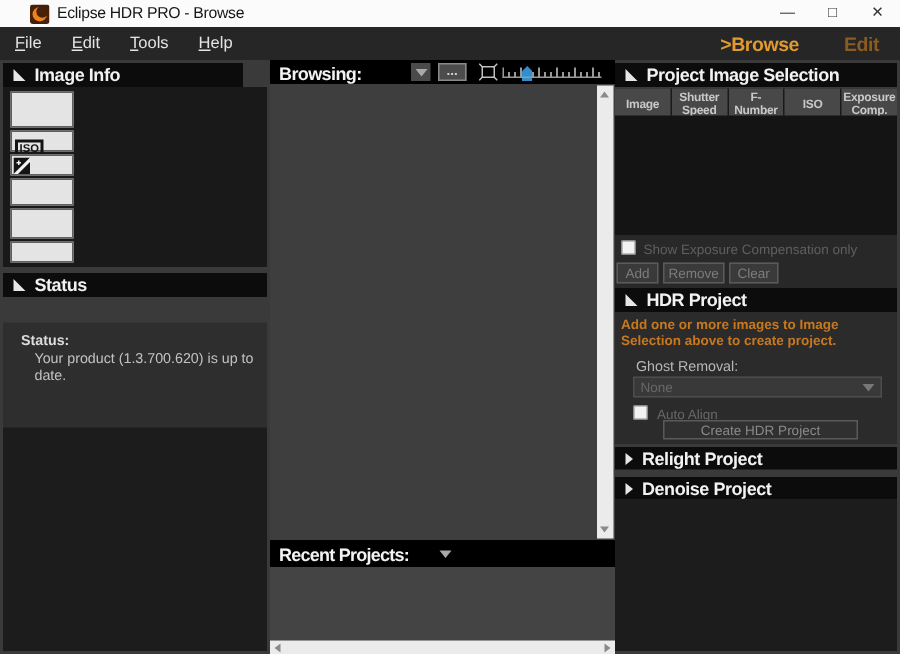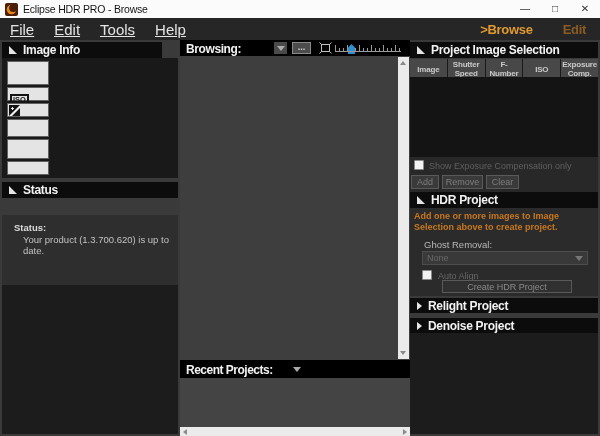--- a/index.html
+++ b/index.html
@@ -3,31 +3,31 @@
 <meta charset="utf-8">
 <style>
   * { margin:0; padding:0; box-sizing:border-box; }
   html,body { width:600px; height:436px; }
   body { font-family:"Liberation Sans", sans-serif; background:#333; overflow:hidden; }
 
   .window { position:relative; width:600px; height:436px; background:#333; outline:1px solid #2a2a2a; }
 
   
   .titlebar { position:absolute; left:0; top:0; width:600px; height:18px; background:#fbfbfb;
-              display:flex; align-items:center; padding-left:5px; }
+              display:flex; align-items:center; padding-left:20px; }
   .app-icon { width:13px; height:13px; margin-right:5px; flex:0 0 auto; }
   .title-text { font-size:10.5px; color:#151515; letter-spacing:-0.2px; }
   .win-controls { margin-left:auto; display:flex; height:100%; }
   .win-btn { width:30px; height:18px; display:flex; align-items:center; justify-content:center;
              color:#333; font-size:10px; line-height:1; }
 
   
   .menubar { position:absolute; left:0; top:18px; width:600px; height:22px; background:#262626;
              display:flex; align-items:center; }
-  .mi { display:inline-block; color:#e4e4e4; font-size:15px; padding:3px 10px;text-decoration:underline; }
+  .mi { display:inline-block; color:#e4e4e4; font-size:11px; padding:3px 10px; }
   .mi::first-letter { text-decoration:underline; }
   .mode-browse { margin-left:auto; color:var(--accent,#e09a30); font-weight:bold; font-size:13px;
                  letter-spacing:-0.3px; padding:0 4px; }
   .mode-edit { color:var(--accent_dim,#8a5c22); font-weight:bold; font-size:13px;
                letter-spacing:-0.3px; margin:0 14px 0 26px; }
 
   
   .main { position:absolute; left:0; top:40px; width:600px; height:396px; background:#3a3a3a; }
   .abs { position:absolute; }
 

